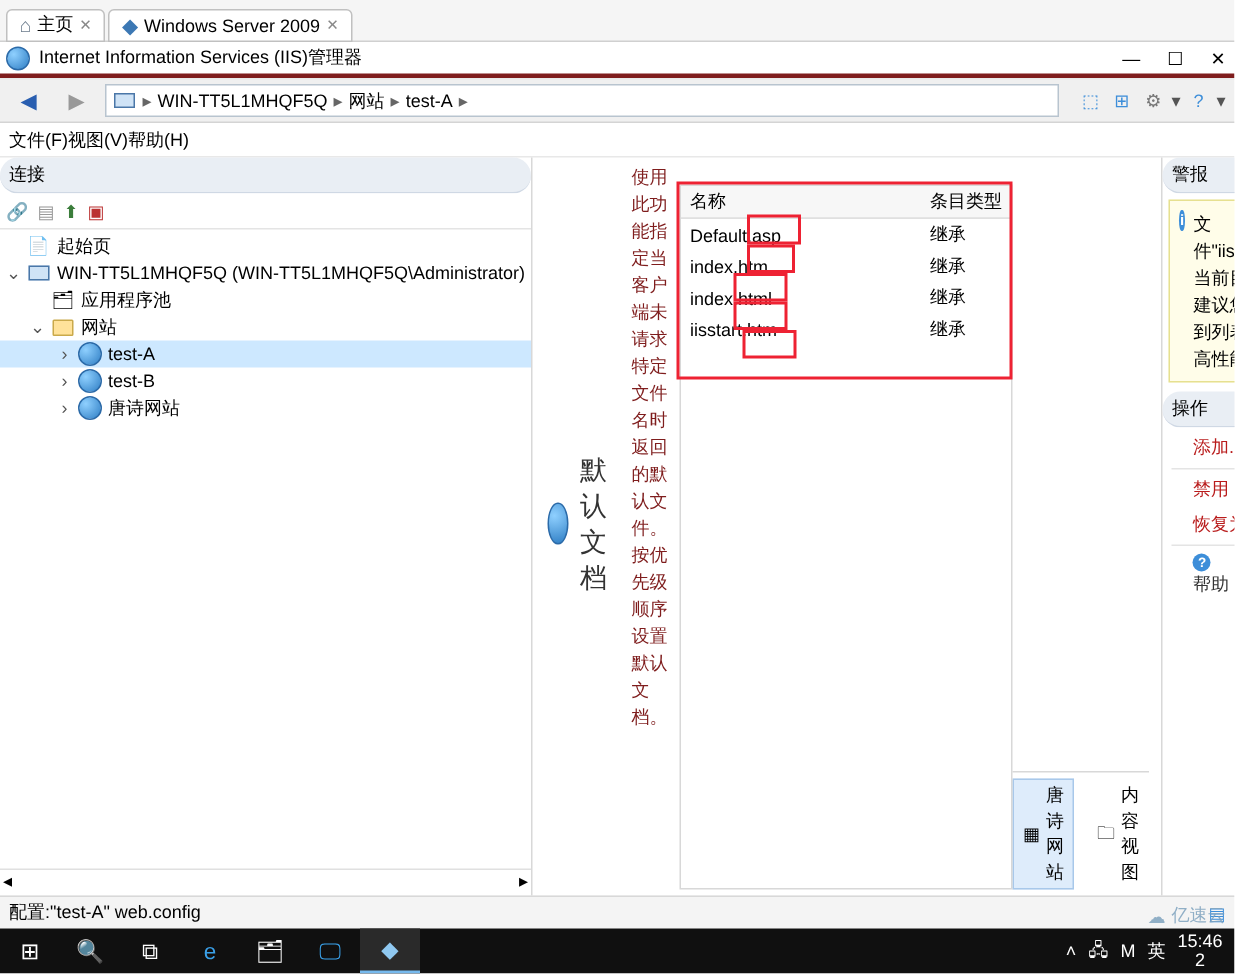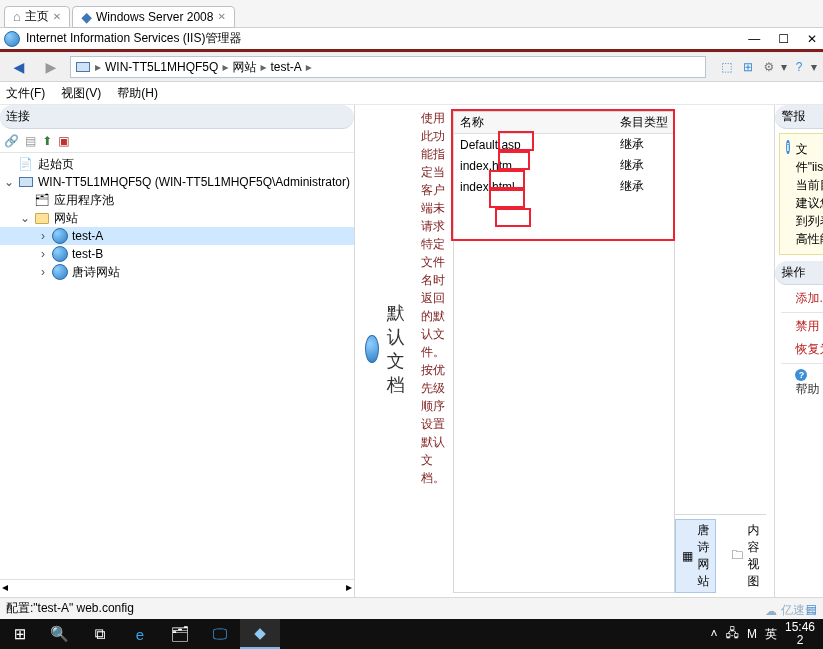--- a/index.html
+++ b/index.html
@@ -11,36 +11,36 @@
 .title-left { display:flex; align-items:center; gap:6px; }
 .win-ctrls { display:flex; gap:18px; align-items:center; font-size:13px; }
 .win-ctrls span { cursor:default; }
 .nav-row { height:30px; background:#f0f0f0; border-top:1px solid #e8e8e8; border-bottom:1px solid #d4d4d4; display:flex; align-items:center; }
 .nav-back, .nav-fwd { width:26px; height:26px; border-radius:50%; display:flex; align-items:center; justify-content:center; font-size:14px; margin-left:6px; color:#295eb0; }
 .nav-fwd { color:#999; }
 .breadcrumb { flex:1; height:22px; margin:0 6px; background:#fff; border:1px solid #b8c4cf; display:flex; align-items:center; padding:0 4px; gap:4px; }
 .bc-sep{ color:#666; }
 .nav-right { display:flex; align-items:center; gap:3px; padding:0 6px; }
 .nav-right .glyph { width:18px; height:18px; display:flex; align-items:center; justify-content:center; font-size:12px; }
-.menubar { height:23px; display:flex; align-items:center; padding:0 6px; gap:16px; border-bottom:1px solid #e8e8e8; }
+.menubar { height:23px; display:flex; align-items:center; padding:0 6px; border-bottom:1px solid #e8e8e8; }
 .workspace { display:flex; height:calc(100% - 28px - 24px - 30px - 23px - 22px - 30px); }
 .panel-hdr { background:#e9eef4; border-bottom:1px solid #cfd8e4; padding:3px 6px; font-weight:normal;border-radius:12px; }
 .left-pane { width:383px; border-right:1px solid #d8d8d8; display:flex; flex-direction:column; }
 .toolbar { height:24px; border-bottom:1px solid #e4e4e4; display:flex; align-items:center; gap:6px; padding:0 4px; }
 .tree { flex:1; overflow:auto; padding:2px 0; position:relative; }
 .node { display:flex; align-items:center; gap:4px; height:18px; padding:0 4px; white-space:nowrap; }
 .ind0{padding-left:4px}.ind1{padding-left:20px}.ind2{padding-left:38px}
 .sel { background:#cde8ff; }
 .tw { width:10px; text-align:center; color:#555; }
 .tree-footer{ position:absolute; bottom:0; left:0; right:0; height:18px; border-top:1px solid #e0e0e0; display:flex; justify-content:space-between; padding:0 2px; }
 .center-pane { flex:1; padding:4px 8px; display:flex; flex-direction:row; border-right:1px solid #d8d8d8; }
 .page-title { display:flex; align-items:center; gap:8px; padding:6px 2px 10px; }
 .page-title h1 { font-size:18px; font-weight:normal; color:#333; }
 .desc { color:#7f1d1d; line-height:1.5; margin-bottom:0; padding-right:8px; }
-.grid-wrap { border:1px solid #d8d8d8; position:relative; margin-top:2px; }
+.grid-wrap { border:1px solid #d8d8d8; position:relative; margin-top:14px; }
 .grid-wrap .redbox { position:absolute; border:2px solid #e23; pointer-events:none; }
 .grid table { border-collapse:collapse; width:220px; }
 .grid th, .grid td { text-align:left; padding:2px 6px; height:19px; font-weight:normal; }
 .grid thead th:first-child { width:160px; }
 .grid thead { background:#f7f7f7; border-bottom:1px solid #e0e0e0;}
 .view-switch { border-top:1px solid #d8d8d8; margin-top:auto; padding:4px 0 0; display:flex; gap:8px; }
 .vbtn { display:flex; align-items:center; gap:4px; padding:2px 6px; border:1px solid transparent; }
 .vbtn.active { background:#deecfb; border:1px solid #a8c8ea; }
 .right-pane { width:155px; display:flex; flex-direction:column; }
 .alert-box { margin:4px 4px 6px; border:1px solid #e6e090; background:#fffde9; padding:6px; display:flex; gap:6px; }
@@ -69,21 +69,21 @@
 <body>
 
 <div class="browser-tabs">
   <div class="btab">
     <span class="icn-home">⌂</span>
     <span>主页</span>
     <span class="btab-close">✕</span>
   </div>
   <div class="btab">
     <span class="icn-iis">◆</span>
-    <span>Windows Server 2008</span>
+    <span>Windows Server 2009</span>
     <span class="btab-close">✕</span>
   </div>
 </div>
 
 <div class="titlebar">
   <div class="title-left">
     <span class="icn">
         <span class="icn-globe"></span>
       </span>
     <span>Internet Information Services (IIS)管理器</span>
@@ -215,20 +215,24 @@
                 <td>继承</td>
               </tr>
             <tr>
                 <td>index.htm</td>
                 <td>继承</td>
               </tr>
             <tr>
                 <td>index.html</td>
                 <td>继承</td>
               </tr>
+            <tr>
+                <td>iisstart.htm</td>
+                <td>继承</td>
+              </tr>
           </tbody>
         </table>
       </div>
     </div>
     <div class="view-switch">
       <div class="vbtn active">
           <span>▦</span>
           <span>唐诗网站</span>
         </div>
       <div class="vbtn">

